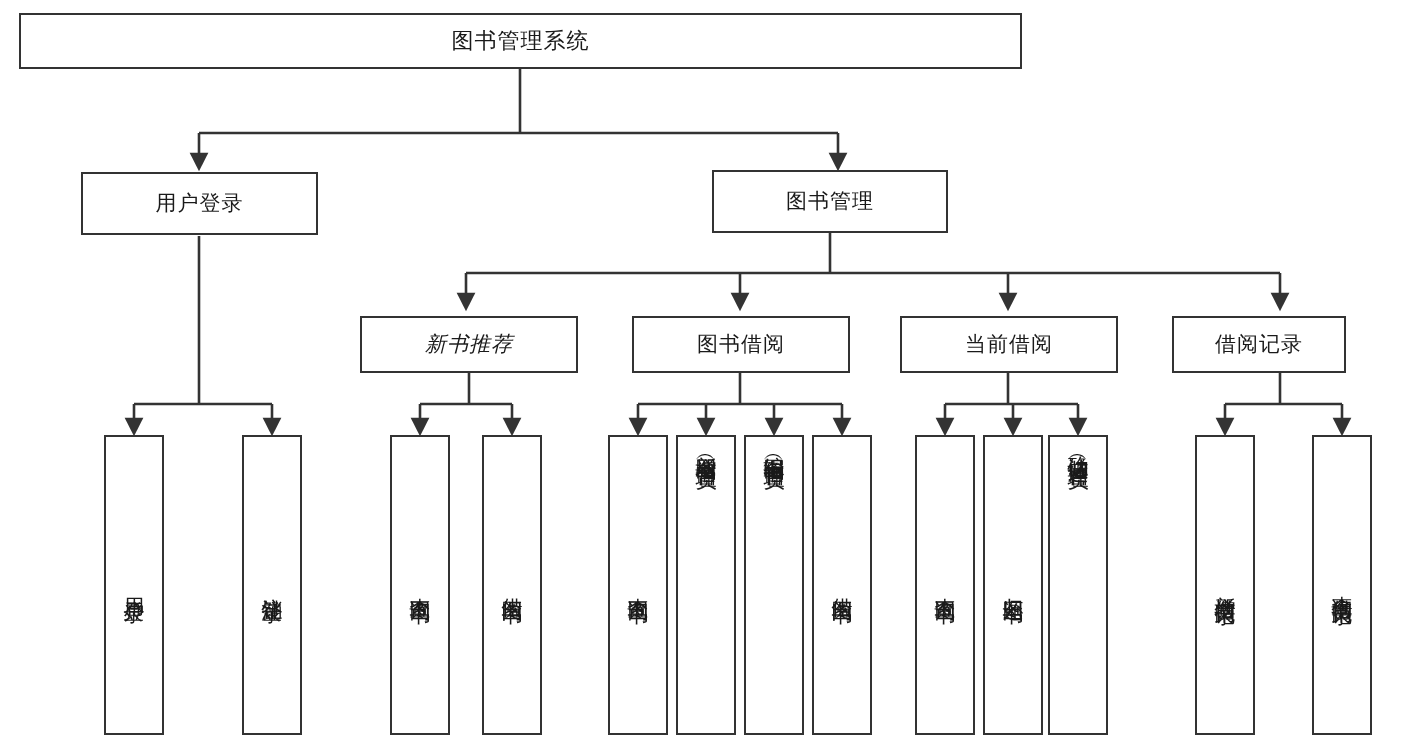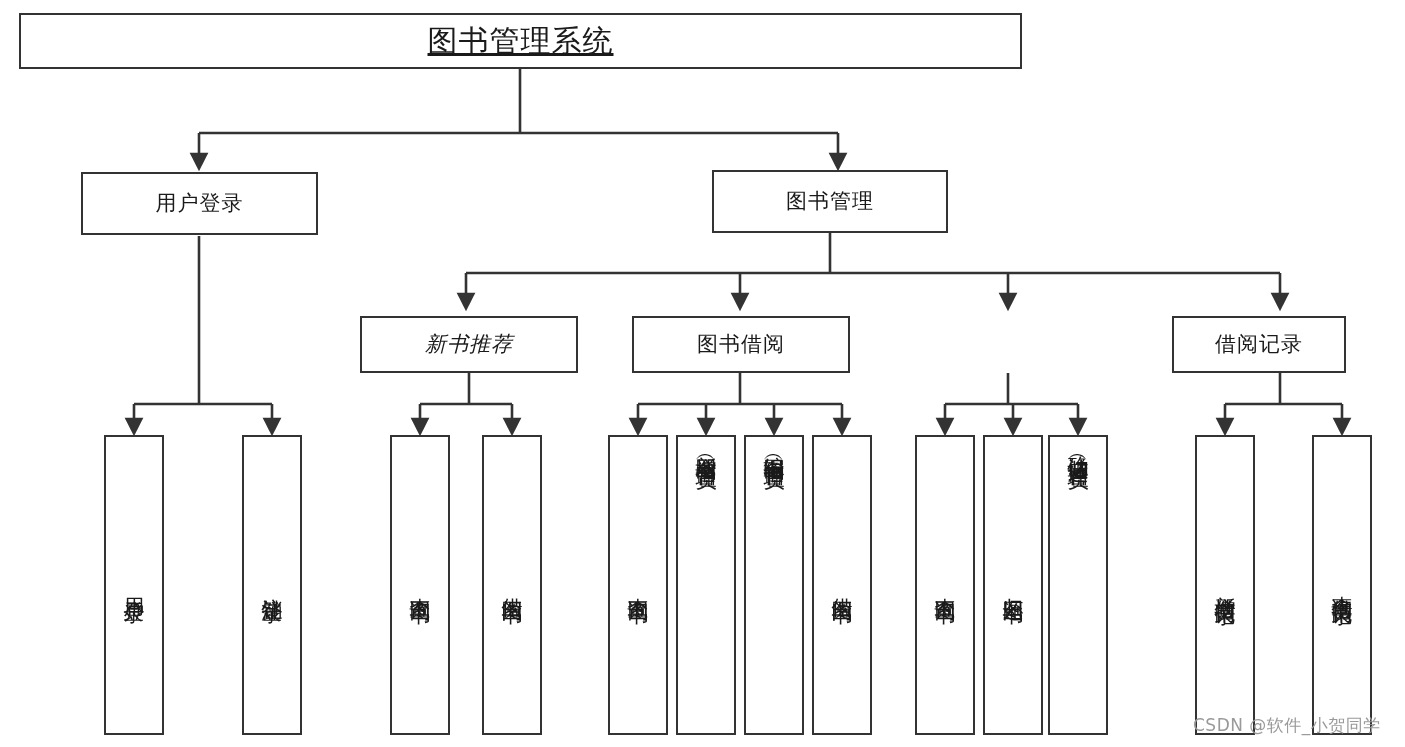--- a/index.html
+++ b/index.html
@@ -34,22 +34,21 @@
     align-items: center;
     justify-content: center;
     color: #1a1a1a;
   }
   .node.h {
     font-size: 21px;
     letter-spacing: 1px;
     line-height: 1.2;
   }
   .node.root {
-    font-size: 30px;
-    text-decoration: underline;
+    font-size: 22px;
   }
   .node.v {
     align-items: flex-start;
     justify-content: center;
     padding-top: 2px;
   }
   .vtext {
     writing-mode: vertical-rl;
     text-orientation: upright;
     font-size: 21px;
@@ -136,20 +135,23 @@
   <div class="node h" style="left:712px; top:170px; width:236px; height:63px;">
     <span>图书管理</span>
   </div>
 
   <div class="node h" style="left:360px; top:316px; width:218px; height:57px;font-style:italic;">
     <span>新书推荐</span>
   </div>
   <div class="node h" style="left:632px; top:316px; width:218px; height:57px;align-items:center;">
     <span>图书借阅</span>
   </div>
+  <div class="node h" style="left:900px; top:316px; width:218px; height:57px;">
+    <span>当前借阅</span>
+  </div>
   <div class="node h" style="left:1172px; top:316px; width:174px; height:57px;">
     <span>借阅记录</span>
   </div>
 
   <div class="node v center" style="left:104px; top:435px; width:60px; height:300px;">
     <span class="vtext">用户登录</span>
   </div>
   <div class="node v center" style="left:242px; top:435px; width:60px; height:300px;">
     <span class="vtext">注销登录</span>
   </div>
@@ -184,15 +186,14 @@
     <span class="vtext">确认归还（管理员）</span>
   </div>
 
   <div class="node v center" style="left:1195px; top:435px; width:60px; height:300px;">
     <span class="vtext">新增借阅记录</span>
   </div>
   <div class="node v center" style="left:1312px; top:435px; width:60px; height:300px;">
     <span class="vtext">查询借阅记录</span>
   </div>
 
-  <div class="watermark">CSDN @软件_小贺同学</div>
 
 </div>
 
 </body></html>

